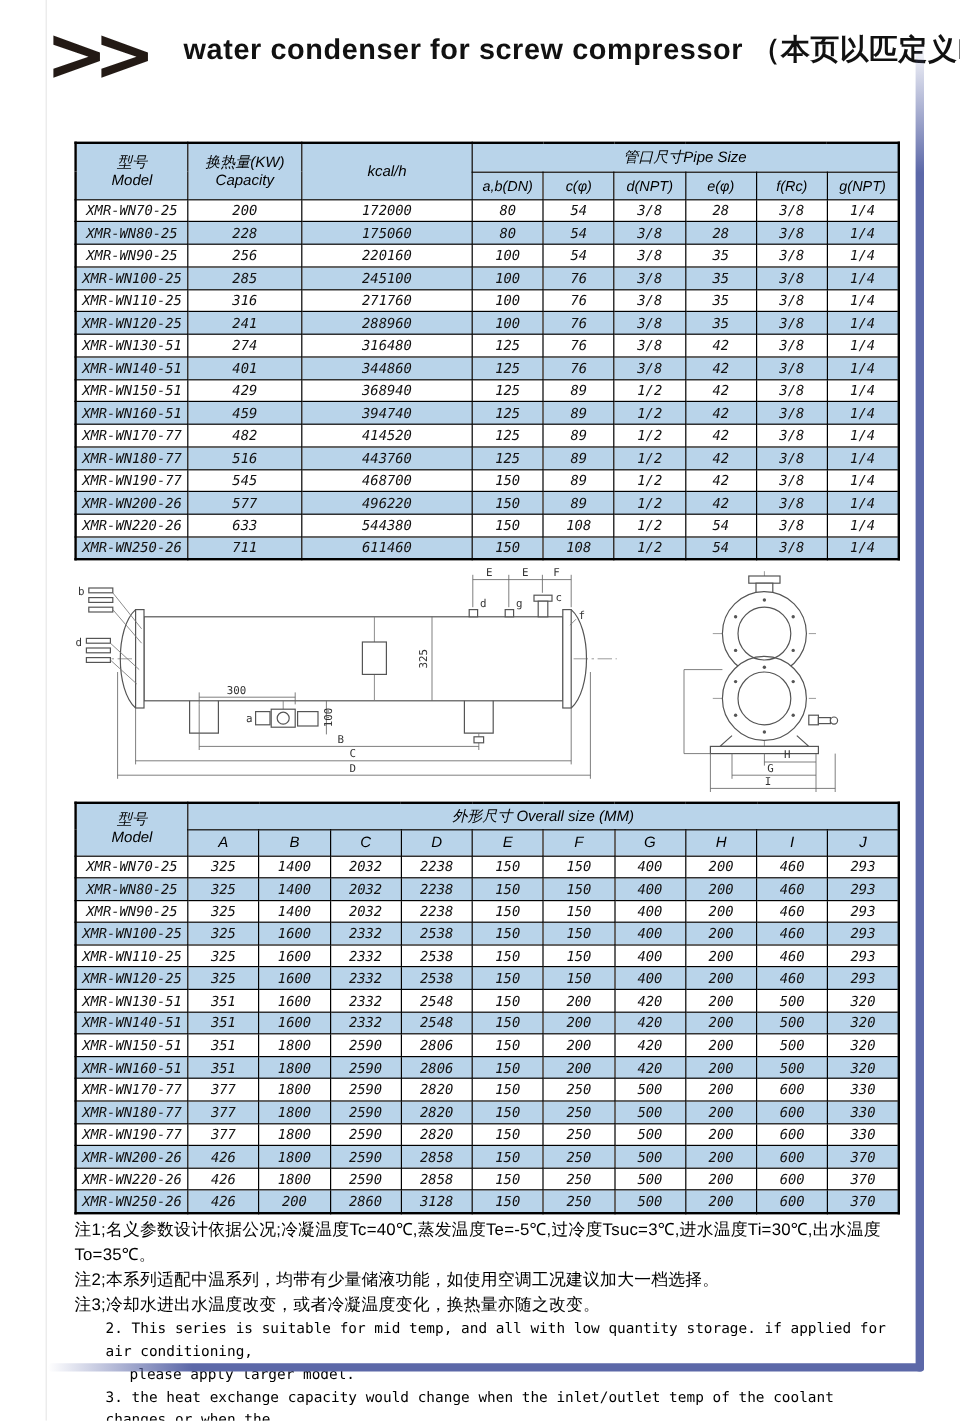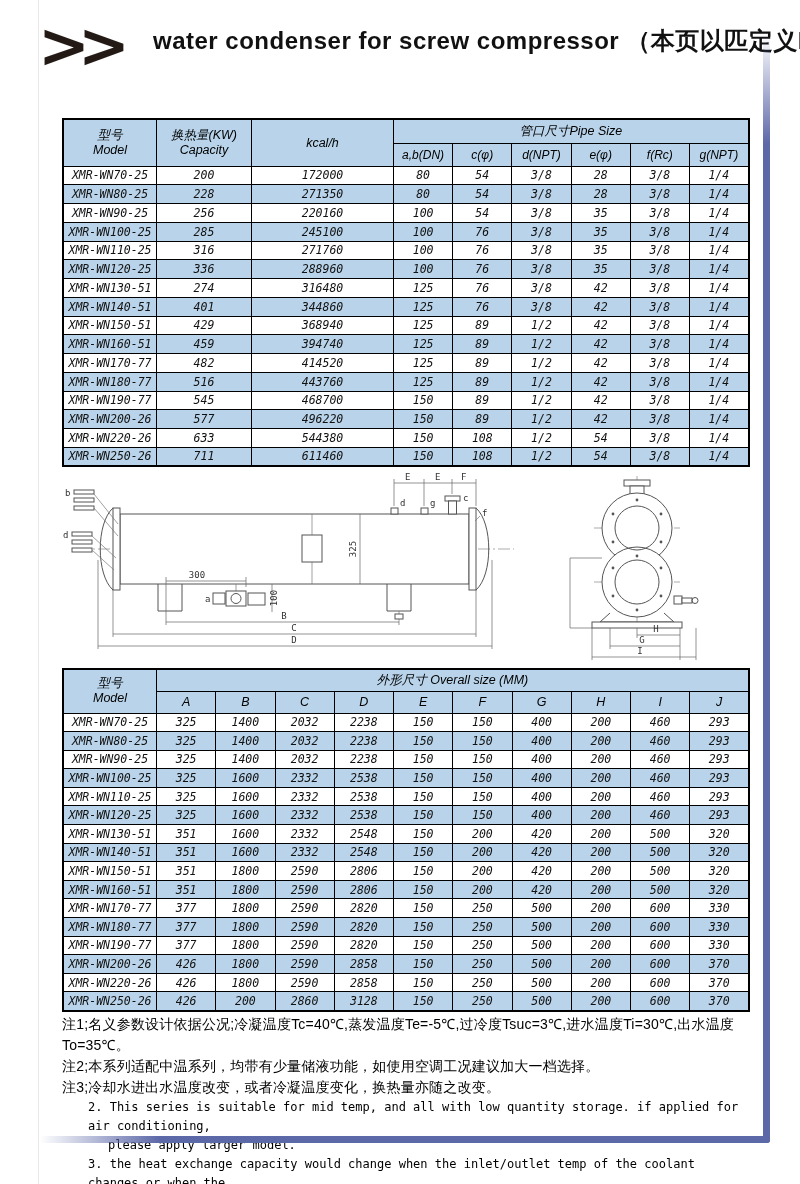--- a/index.html
+++ b/index.html
@@ -161,21 +161,21 @@
         <td>80</td>
         <td>54</td>
         <td>3/8</td>
         <td>28</td>
         <td>3/8</td>
         <td>1/4</td>
       </tr>
       <tr class="alt">
         <td>XMR-WN80-25</td>
         <td>228</td>
-        <td>271350</td>
+        <td>175060</td>
         <td>80</td>
         <td>54</td>
         <td>3/8</td>
         <td>28</td>
         <td>3/8</td>
         <td>1/4</td>
       </tr>
       <tr>
         <td>XMR-WN90-25</td>
         <td>256</td>
@@ -204,21 +204,21 @@
         <td>271760</td>
         <td>100</td>
         <td>76</td>
         <td>3/8</td>
         <td>35</td>
         <td>3/8</td>
         <td>1/4</td>
       </tr>
       <tr class="alt">
         <td>XMR-WN120-25</td>
-        <td>336</td>
+        <td>241</td>
         <td>288960</td>
         <td>100</td>
         <td>76</td>
         <td>3/8</td>
         <td>35</td>
         <td>3/8</td>
         <td>1/4</td>
       </tr>
       <tr>
         <td>XMR-WN130-51</td>

